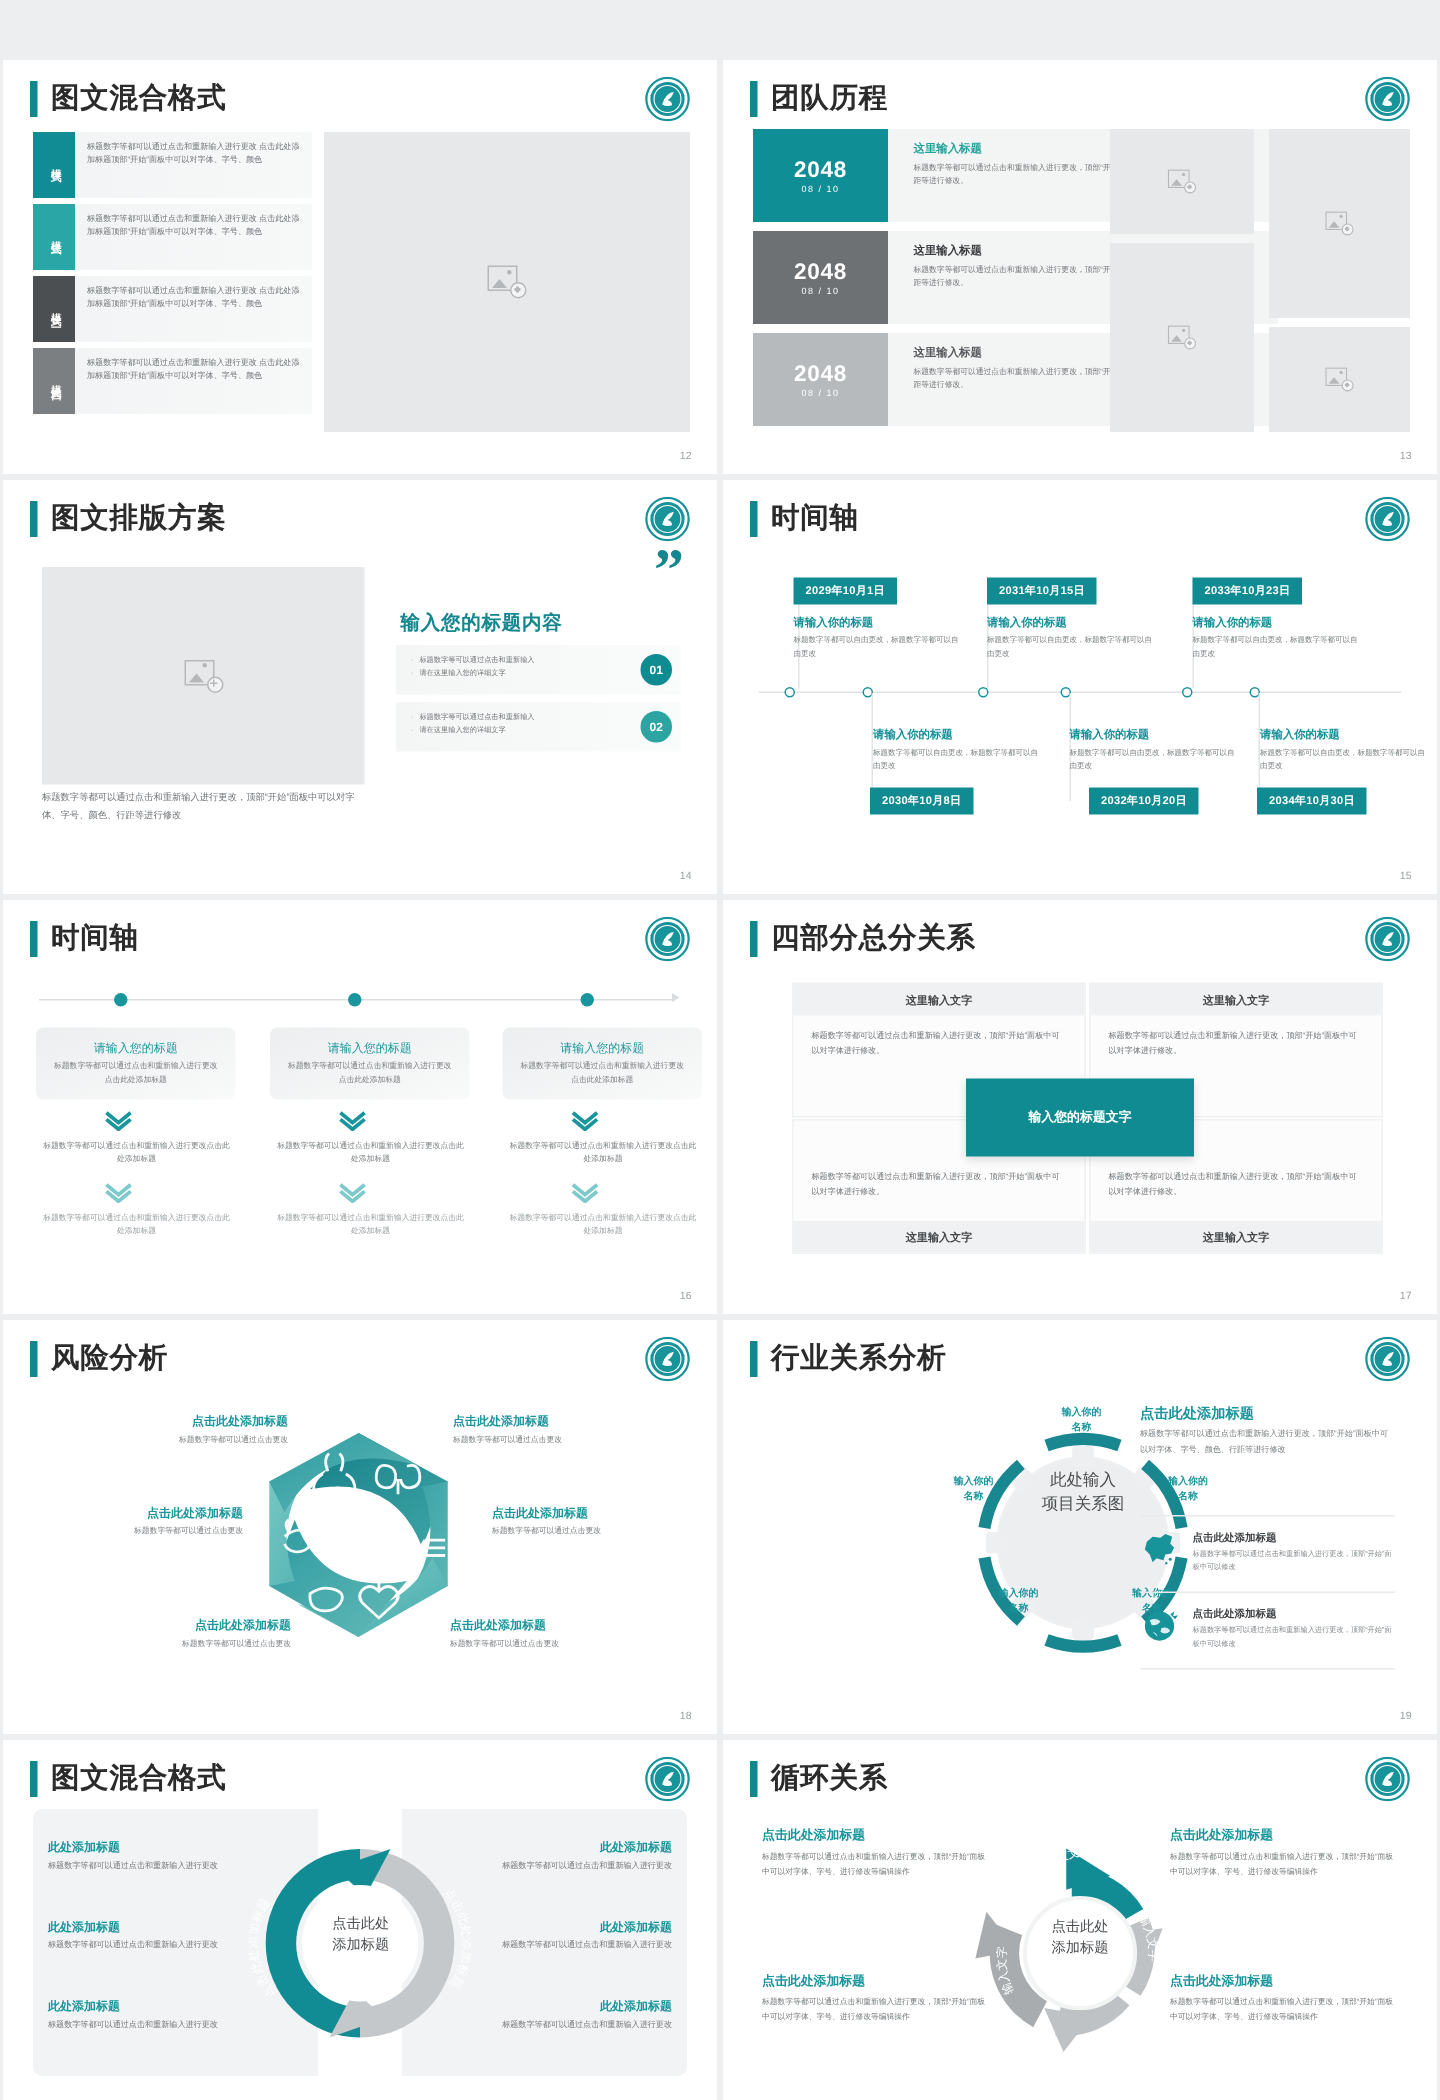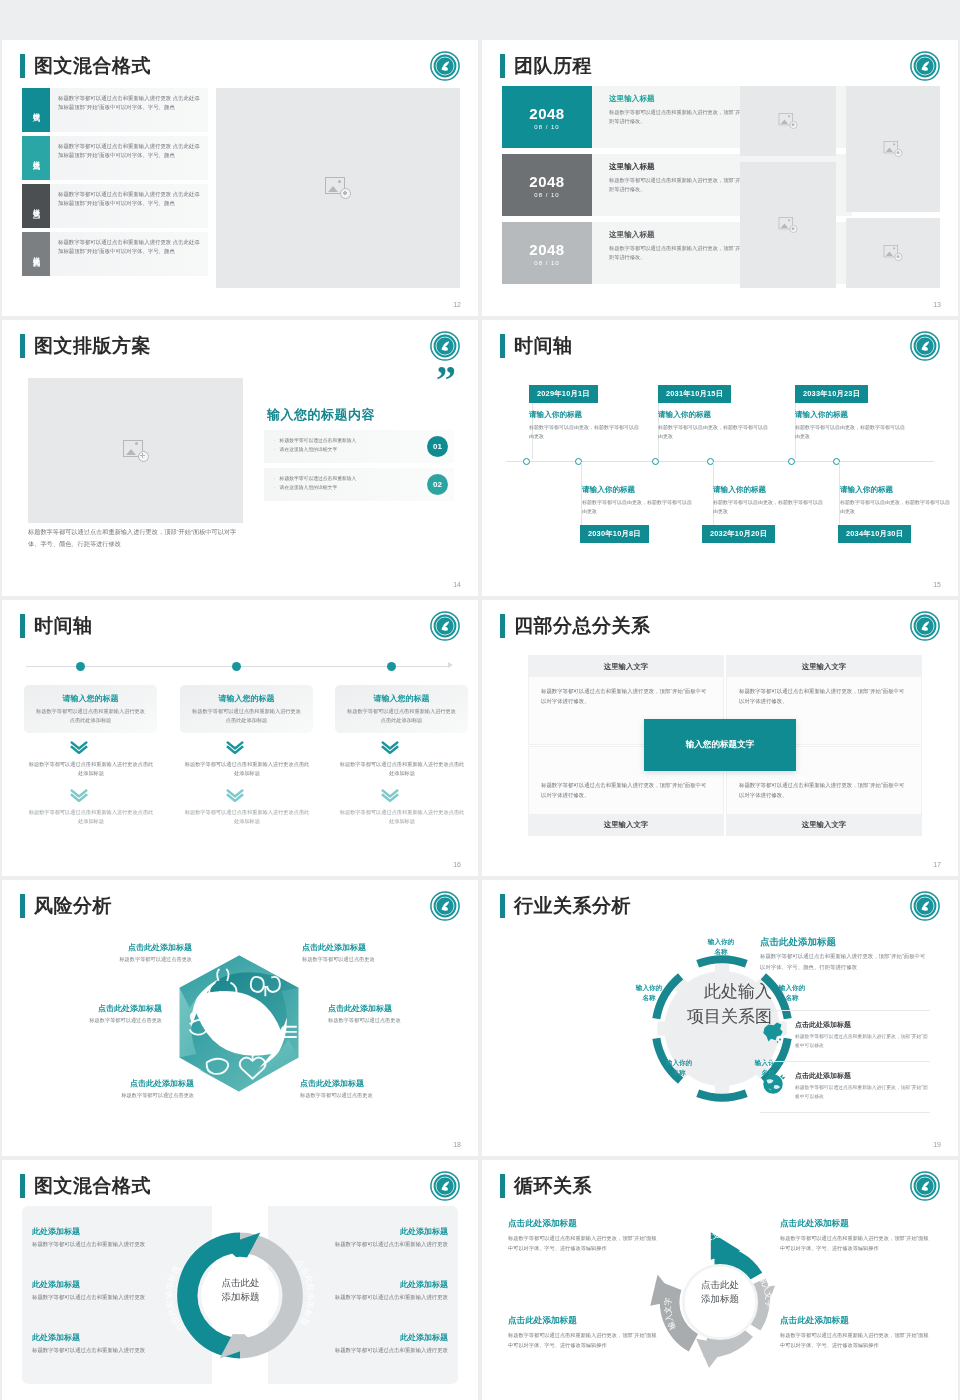--- a/index.html
+++ b/index.html
@@ -104,21 +104,21 @@
   .s15 .th { position:absolute; font-size:7.6px; font-weight:bold; color:#179199; }
   .s15 .tp { position:absolute; font-size:5px; line-height:1.85; color:#7b8083; width:112px; }
 
   
   .s16 .axis { position:absolute; left:24px; top:66px; width:424px; height:1px; background:#d9dde0; }
   .s16 .arw { position:absolute; left:446px; top:62px; width:0; height:0;
               border-top:3px solid transparent; border-bottom:3px solid transparent; border-left:5px solid #d9dde0; }
   .s16 .bd { position:absolute; width:9px; height:9px; border-radius:50%; background:#19969d; top:62px; }
   .s16 .card { position:absolute; width:133px; height:48px; border-radius:5px;
                background:linear-gradient(160deg,#eceeef,#f9fafa); padding:8px 10px 0; text-align:center; }
-  .s16 .ch { font-size:8px; font-weight:bold; color:#1a979e; margin-bottom:3px; }
+  .s16 .ch { font-size:8px; font-weight:normal; color:#1a979e; margin-bottom:3px; }
   .s16 .cp { font-size:5.2px; line-height:1.75; color:#7b8083; }
   .s16 .chev { position:absolute; width:22px; height:14px; }
   .s16 .p2 { position:absolute; width:128px; font-size:5.2px; line-height:1.8; color:#7b8083; text-align:center; }
   .s16 .p3 { position:absolute; width:128px; font-size:5.2px; line-height:1.8; color:#9aa0a3; text-align:center; }
 
   
   .s17 .q { position:absolute; width:196px; height:90px; background:#fcfcfc; border:1px solid #f0f1f1; }
   .s17 .qh { height:21px; background:#f0f1f2; display:flex; align-items:center; justify-content:center;
              font-size:7.4px; font-weight:bold; color:#44484b; }
   .s17 .qp { padding:9px 12px; font-size:5.4px; line-height:1.85; color:#6f7478; }
@@ -126,21 +126,21 @@
                  display:flex; align-items:center; justify-content:center; color:#fff; font-size:8.6px; font-weight:bold;
                  box-shadow:0 2px 6px rgba(0,0,0,.14); }
 
   
   .s18 .lbl { position:absolute; width:140px; }
   .s18 .lh { font-size:8px; font-weight:bold; color:#1a969d; margin-bottom:3px; }
   .s18 .lp { font-size:5.2px; color:#7b8083; }
 
   
   .s19 .cl { position:absolute; font-size:6.6px; font-weight:bold; color:#1a969d; text-align:center; width:56px; line-height:1.5; }
-  .s19 .ctr { position:absolute; left:190px; top:100px; width:100px; text-align:right; font-size:17px; color:#4a4e51; line-height:1.45; }
+  .s19 .ctr { position:absolute; left:190px; top:100px; width:100px; text-align:center; font-size:11px; color:#4a4e51; line-height:1.45; }
   .s19 .rh { position:absolute; left:278px; top:56px; font-size:9.5px; font-weight:bold; color:#1a969d; }
   .s19 .rp { position:absolute; left:278px; top:71px; width:168px; font-size:5.4px; line-height:1.95; color:#7b8083; }
   .s19 .ri { position:absolute; left:278px; width:170px; display:flex; gap:9px; align-items:flex-start; }
   .s19 .rih { font-size:7px; font-weight:bold; color:#3f4346; margin-bottom:3px; }
   .s19 .rip { font-size:4.8px; line-height:1.8; color:#83888b; }
   .s19 .sep { position:absolute; left:278px; width:170px; height:1px; background:#e8eaeb; }
 
   
   .s20 .panel { position:absolute; top:46px; width:190px; height:178px; background:#f2f3f4; }
   .s20 .panel.l { left:20px; border-radius:6px 0 0 6px; }
@@ -380,21 +380,21 @@
     <div class="datebox" style="left:313px;top:65px">2033年10月23日</div>
     <div class="th" style="left:313px;top:90px">请输入你的标题</div>
     <div class="tp" style="left:313px;top:103px">标题数字等都可以自由更改，标题数字等都可以自由更改</div>
 
     <div class="th" style="left:100px;top:165px">请输入你的标题</div>
     <div class="tp" style="left:100px;top:178px">标题数字等都可以自由更改，标题数字等都可以自由更改</div>
     <div class="datebox" style="left:98px;top:205px">2030年10月8日</div>
 
     <div class="th" style="left:231px;top:165px">请输入你的标题</div>
     <div class="tp" style="left:231px;top:178px">标题数字等都可以自由更改，标题数字等都可以自由更改</div>
-    <div class="datebox" style="left:220px;top:205px">2032年10月20日</div>
+    <div class="datebox" style="left:244px;top:205px">2032年10月20日</div>
 
     <div class="th" style="left:358px;top:165px">请输入你的标题</div>
     <div class="tp" style="left:358px;top:178px">标题数字等都可以自由更改，标题数字等都可以自由更改</div>
     <div class="datebox" style="left:356px;top:205px">2034年10月30日</div>
 
     <div class="pageno">15</div>
   </div>
 
   <div class="slide s16">
     <div class="sl-title-wrap">

